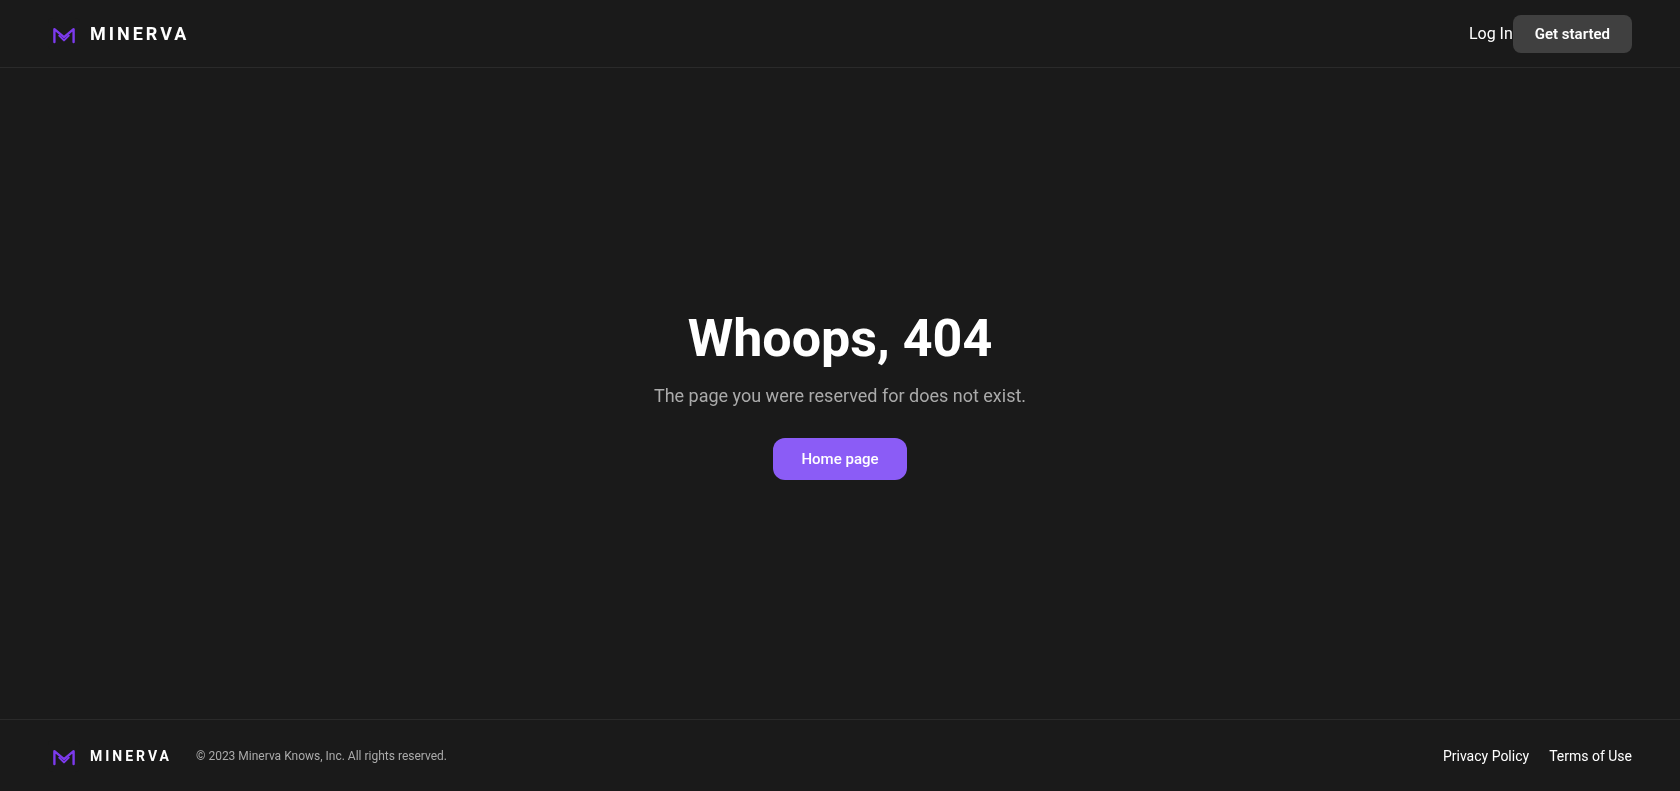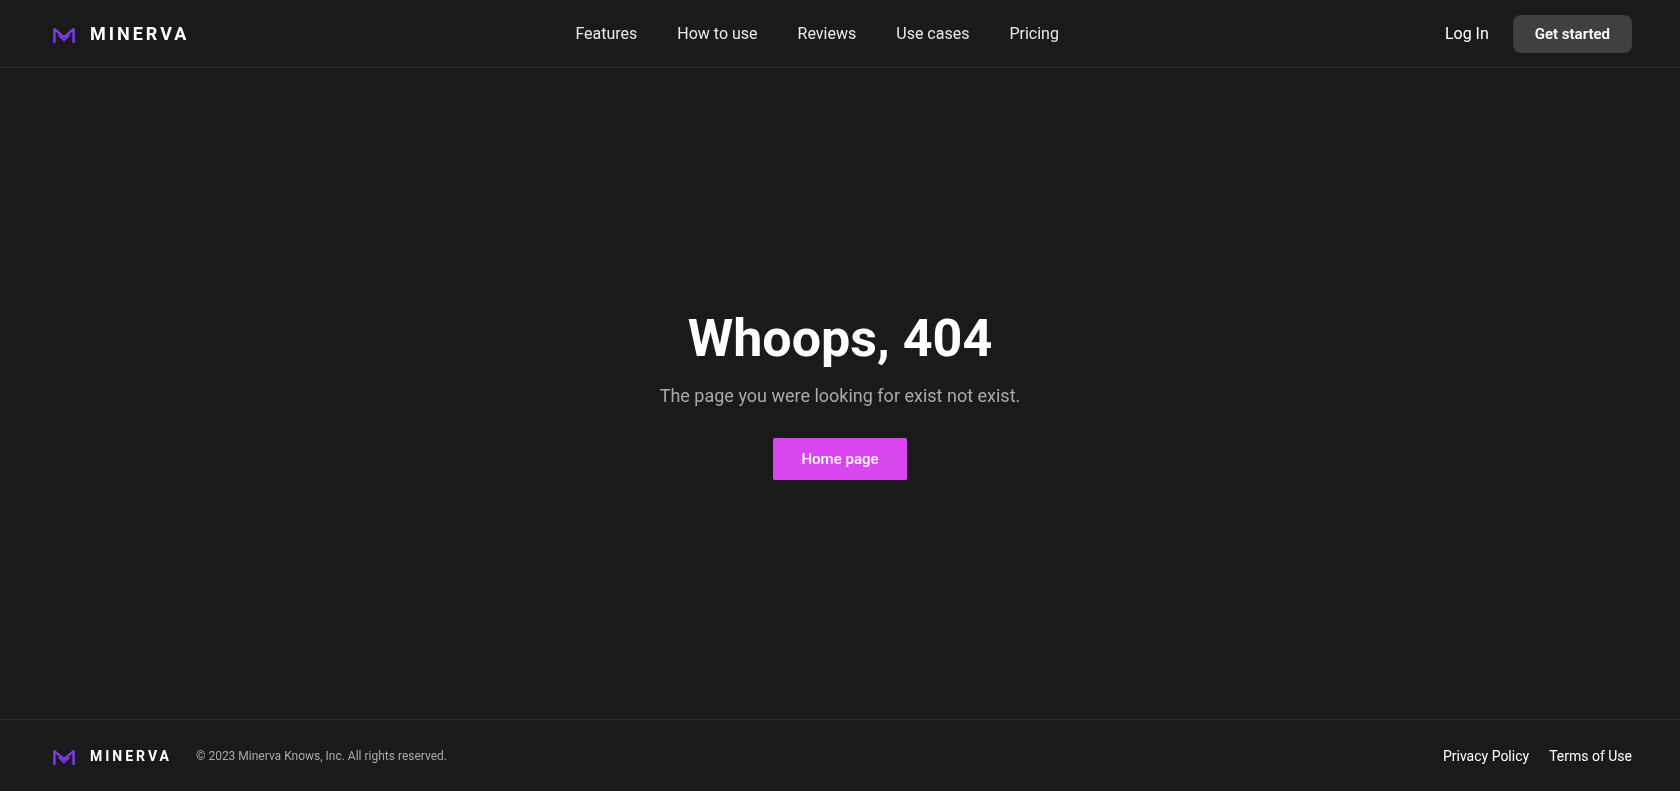--- a/index.html
+++ b/index.html
@@ -53,21 +53,20 @@
       color: #ffffff;
       text-decoration: none;
       font-size: 16px;
       font-weight: 400;
       opacity: 0.9;
     }
 
     .header-actions {
       display: flex;
       align-items: center;
-      gap: 24px;
     }
 
     .login-link {
       color: #ffffff;
       text-decoration: none;
       font-size: 16px;
       font-weight: 400;
     }
 
     .get-started-btn {
@@ -100,25 +99,25 @@
       margin-bottom: 16px;
     }
 
     .error-subtitle {
       font-size: 18px;
       color: #aaaaaa;
       margin-bottom: 32px;
     }
 
     .home-page-btn {
-      background-color: #d946ef;
+      background-color: #8b5cf6;
       color: #ffffff;
       border: none;
       padding: 12px 28px;
-      border-radius: 2px;
+      border-radius: 12px;
       font-size: 15px;
       font-weight: 500;
       cursor: pointer;
       text-decoration: none;
       display: inline-block;
     }
 
     
     footer {
       background-color: #1a1a1a;
@@ -179,37 +178,30 @@
   <a class="header-logo" href="#">
     <svg class="minerva-logo-svg" viewBox="0 0 40 40" fill="none" xmlns="http://www.w3.org/2000/svg">
       <rect width="40" height="40" rx="6" fill="#1a1a1a"></rect>
 
       <path d="M8 30 L8 14 L20 24 L32 14 L32 30" stroke="#7c3aed" stroke-width="3" fill="none" stroke-linejoin="round" stroke-linecap="round"></path>
       <path d="M14 22 L20 28 L26 22" stroke="#7c3aed" stroke-width="2.5" fill="none" stroke-linejoin="round" stroke-linecap="round"></path>
     </svg>
     <span class="logo-text">MINERVA</span>
   </a>
 
-  <nav>
-    <a href="#">Features</a>
-    <a href="#">How to use</a>
-    <a href="#">Reviews</a>
-    <a href="#">Use cases</a>
-    <a href="#">Pricing</a>
-  </nav>
 
   <div class="header-actions">
     <a href="#" class="login-link">Log In</a>
     <a href="#" class="get-started-btn">Get started</a>
   </div>
 </header>
 
 <main>
   <h1 class="error-title">Whoops, 404</h1>
-  <p class="error-subtitle">The page you were looking for exist not exist.</p>
+  <p class="error-subtitle">The page you were reserved for does not exist.</p>
   <a href="#" class="home-page-btn">Home page</a>
 </main>
 
 <footer>
   <div class="footer-left">
     <div class="footer-logo">
       <svg class="minerva-logo-svg" viewBox="0 0 40 40" fill="none" xmlns="http://www.w3.org/2000/svg">
         <rect width="40" height="40" rx="6" fill="#1a1a1a"></rect>
         <path d="M8 30 L8 14 L20 24 L32 14 L32 30" stroke="#7c3aed" stroke-width="3" fill="none" stroke-linejoin="round" stroke-linecap="round"></path>
         <path d="M14 22 L20 28 L26 22" stroke="#7c3aed" stroke-width="2.5" fill="none" stroke-linejoin="round" stroke-linecap="round"></path>

